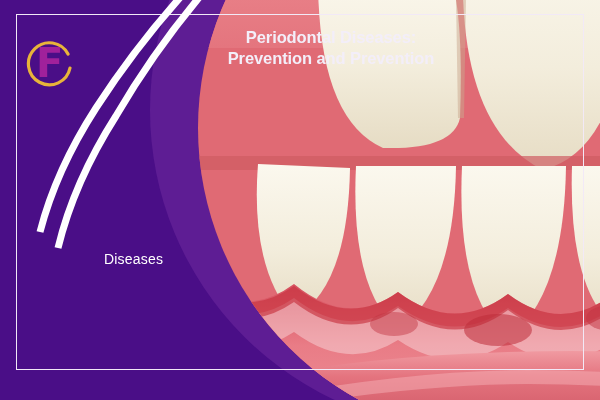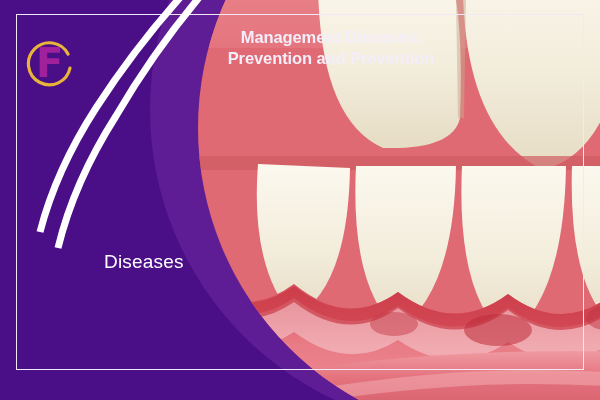--- a/index.html
+++ b/index.html
@@ -130,21 +130,21 @@
     letter-spacing: -0.1px;
   }
   .title-line { display: block; white-space: nowrap; }
 
   
   .category {
     position: absolute;
     left: 104px;
     top: 251px;
     color: #FFFFFF;
-    font-size: 19px;
+    font-size: 14px;
     font-weight: normal;
     letter-spacing: 0.2px;
   }
 </style>
 </head>
 <body>
 
 <div class="slide">
 
   <div class="swoosh"></div>
@@ -236,19 +236,19 @@
   </svg>
 
   <div class="logo">
     <svg class="logo-ring" viewBox="0 0 50 50">
       <path d="M 42 16 A 21 21 0 1 0 44 30" fill="none" stroke="#E8B43A" stroke-width="3.2" stroke-linecap="round"></path>
     </svg>
     <span class="logo-f">F</span>
   </div>
 
   <div class="title">
-    <span class="title-line">Management Diseases:</span>
+    <span class="title-line">Periodontal Diseases:</span>
     <span class="title-line">Prevention and Prevention</span>
   </div>
 
   <div class="category">Diseases</div>
 
 </div>
 
 </body></html>

